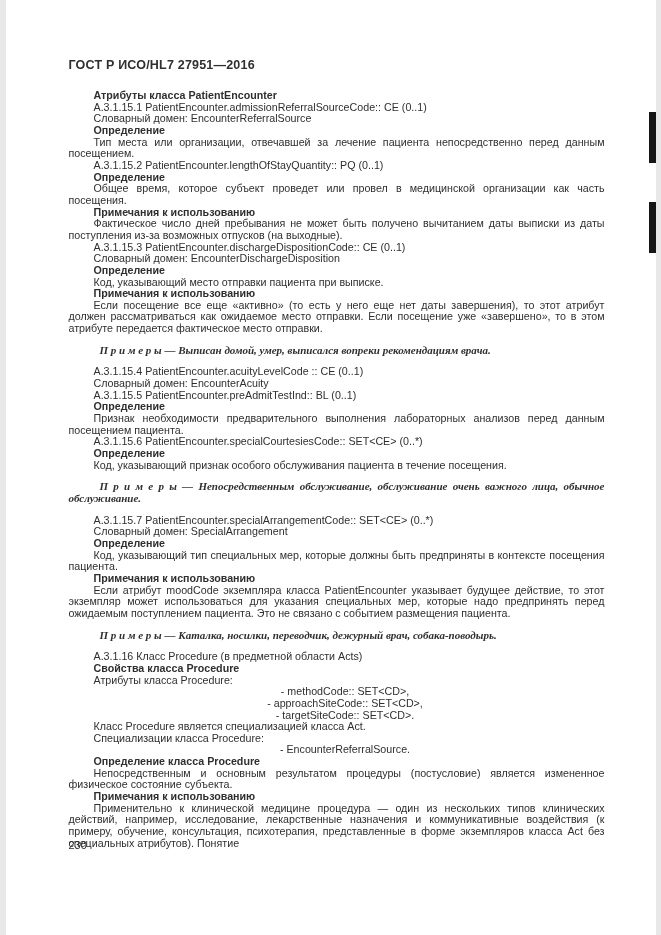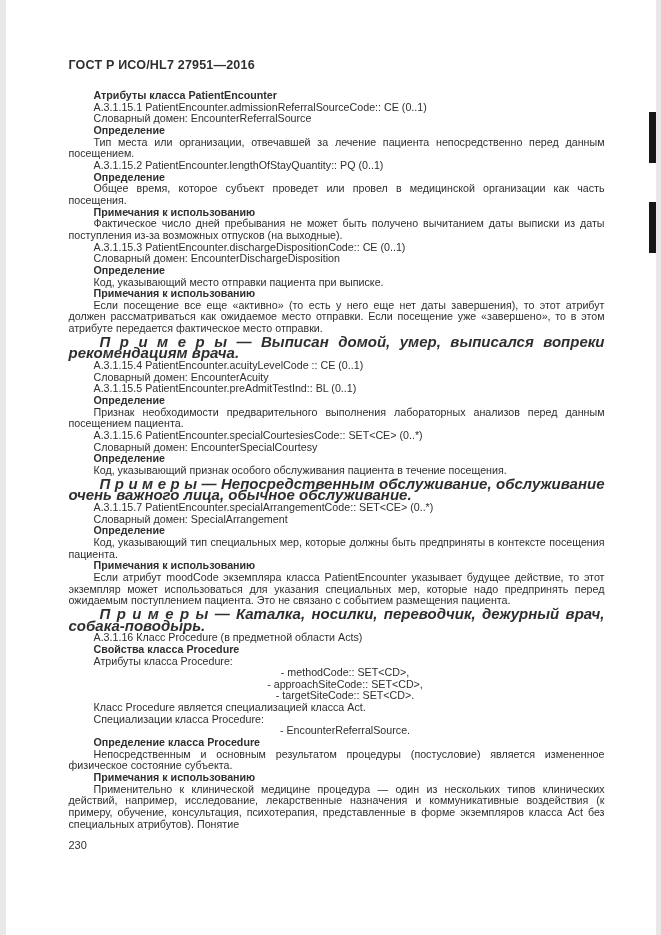--- a/index.html
+++ b/index.html
@@ -35,23 +35,24 @@
     text-align: justify;
   }
   .para {
     margin: 0;
     text-indent: 25px;
   }
   .para.bold { font-weight: bold; }
   .para.example {
     font-weight: bold;
     font-style: italic;
-    margin: 1px 0;
+    margin: 10px 0;
     text-indent: 31px;
-    font-size: 15px;
+    font-size: 11px;
+    font-family: Liberation Serif, serif;
   }
   .para.list {
     text-indent: 17px;
     text-align: center;
   }
   .page-number {
     position: absolute;
     left: 63px;
     top: 839px;
     font-size: 11px;
@@ -113,21 +114,20 @@
       <p class="para normal">Словарный домен: EncounterAcuity</p>
 
       <p class="para normal">А.3.1.15.5 PatientEncounter.preAdmitTestInd:: BL (0..1)</p>
 
       <p class="para bold">Определение</p>
 
       <p class="para normal">Признак необходимости предварительного выполнения лабораторных анализов перед данным посещением пациента.</p>
 
       <p class="para normal">А.3.1.15.6 PatientEncounter.specialCourtesiesCode:: SET&lt;CE&gt; (0..*)</p>
 
-      <p class="para normal">Словарный домен: EncounterSpecialCourtesy</p>
 
       <p class="para bold">Определение</p>
 
       <p class="para normal">Код, указывающий признак особого обслуживания пациента в течение посещения.</p>
 
       <p class="para example">П р и м е р ы  — Непосредственным обслуживание, обслуживание очень важного лица, обычное обслуживание.</p>
 
       <p class="para normal">А.3.1.15.7 PatientEncounter.specialArrangementCode:: SET&lt;CE&gt; (0..*)</p>
 
       <p class="para normal">Словарный домен: SpecialArrangement</p>

